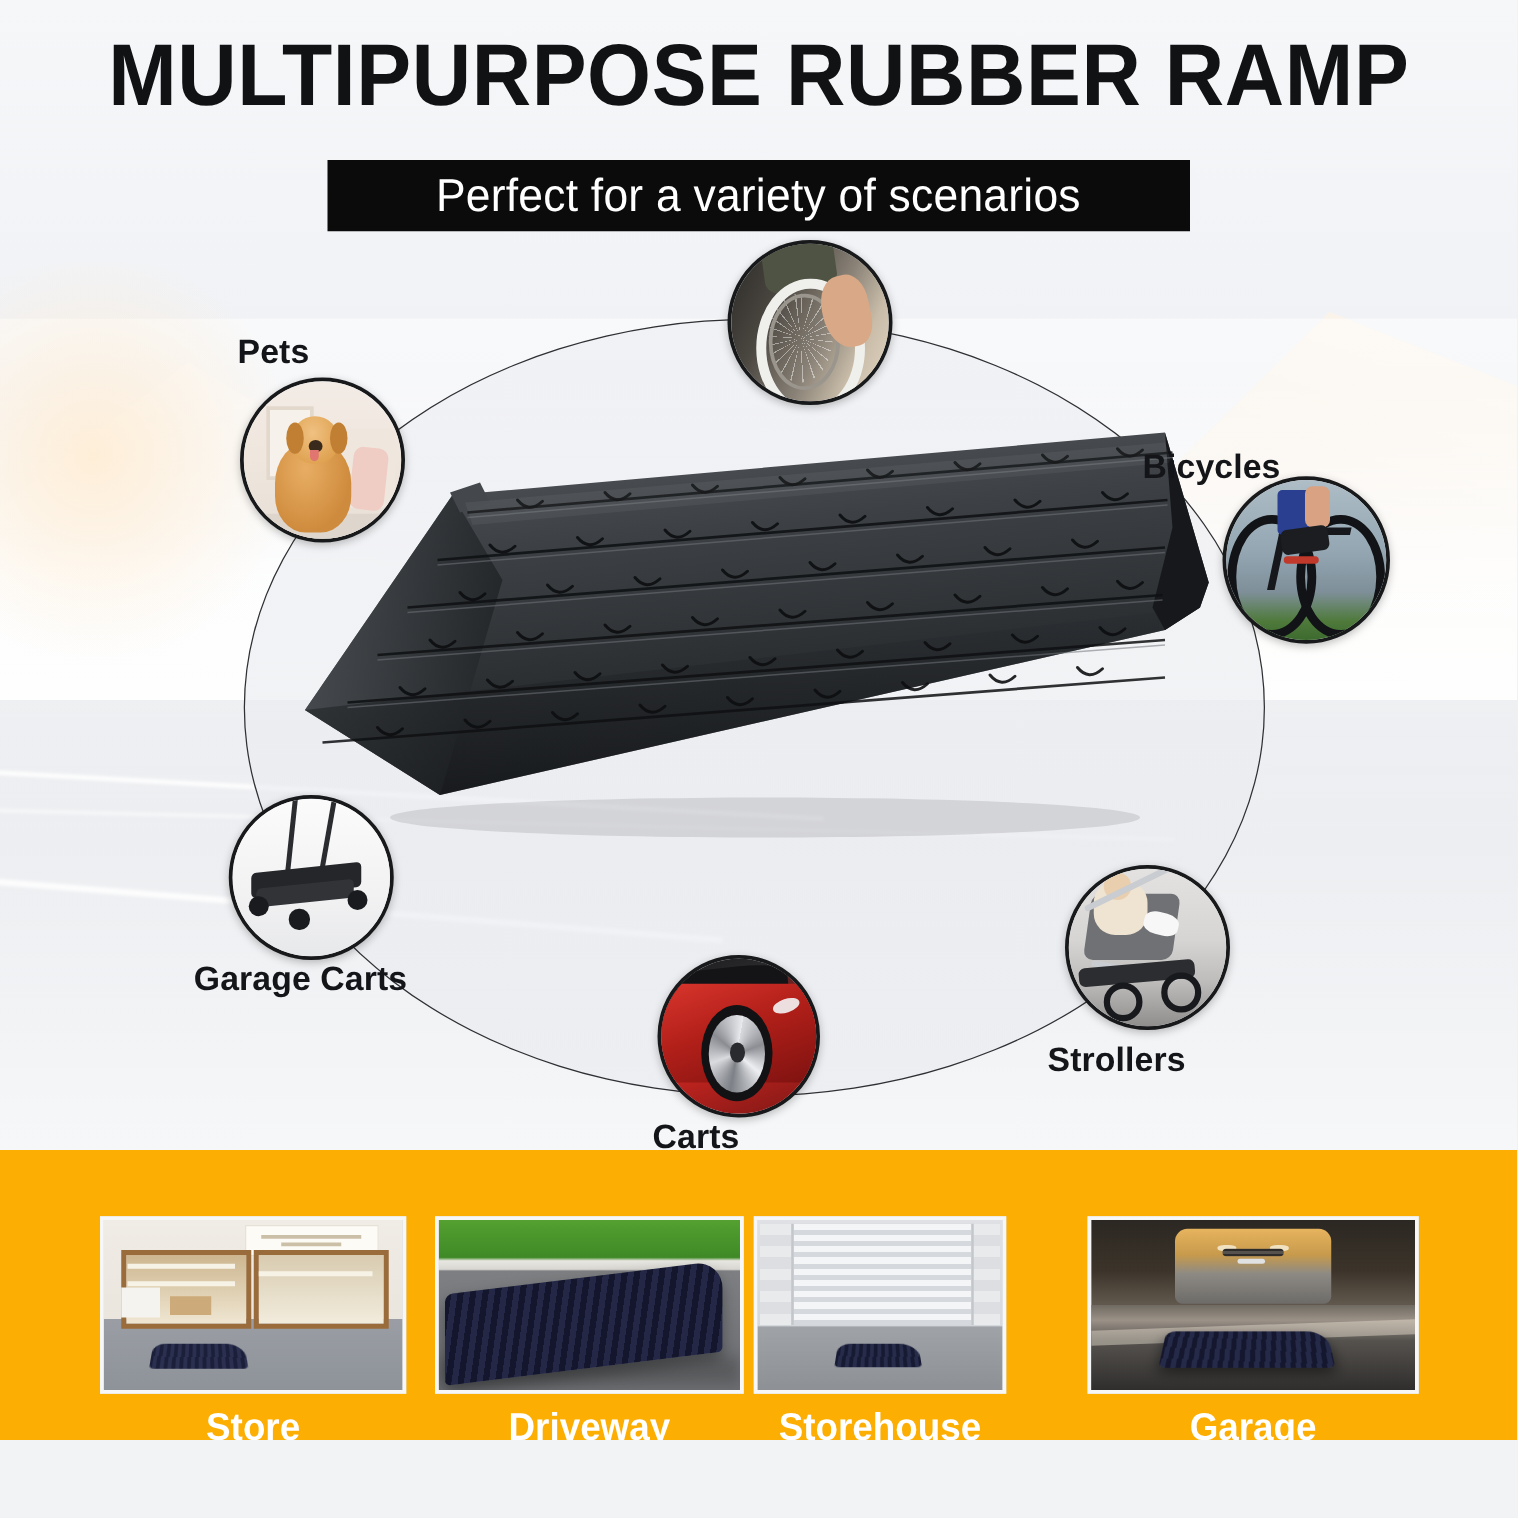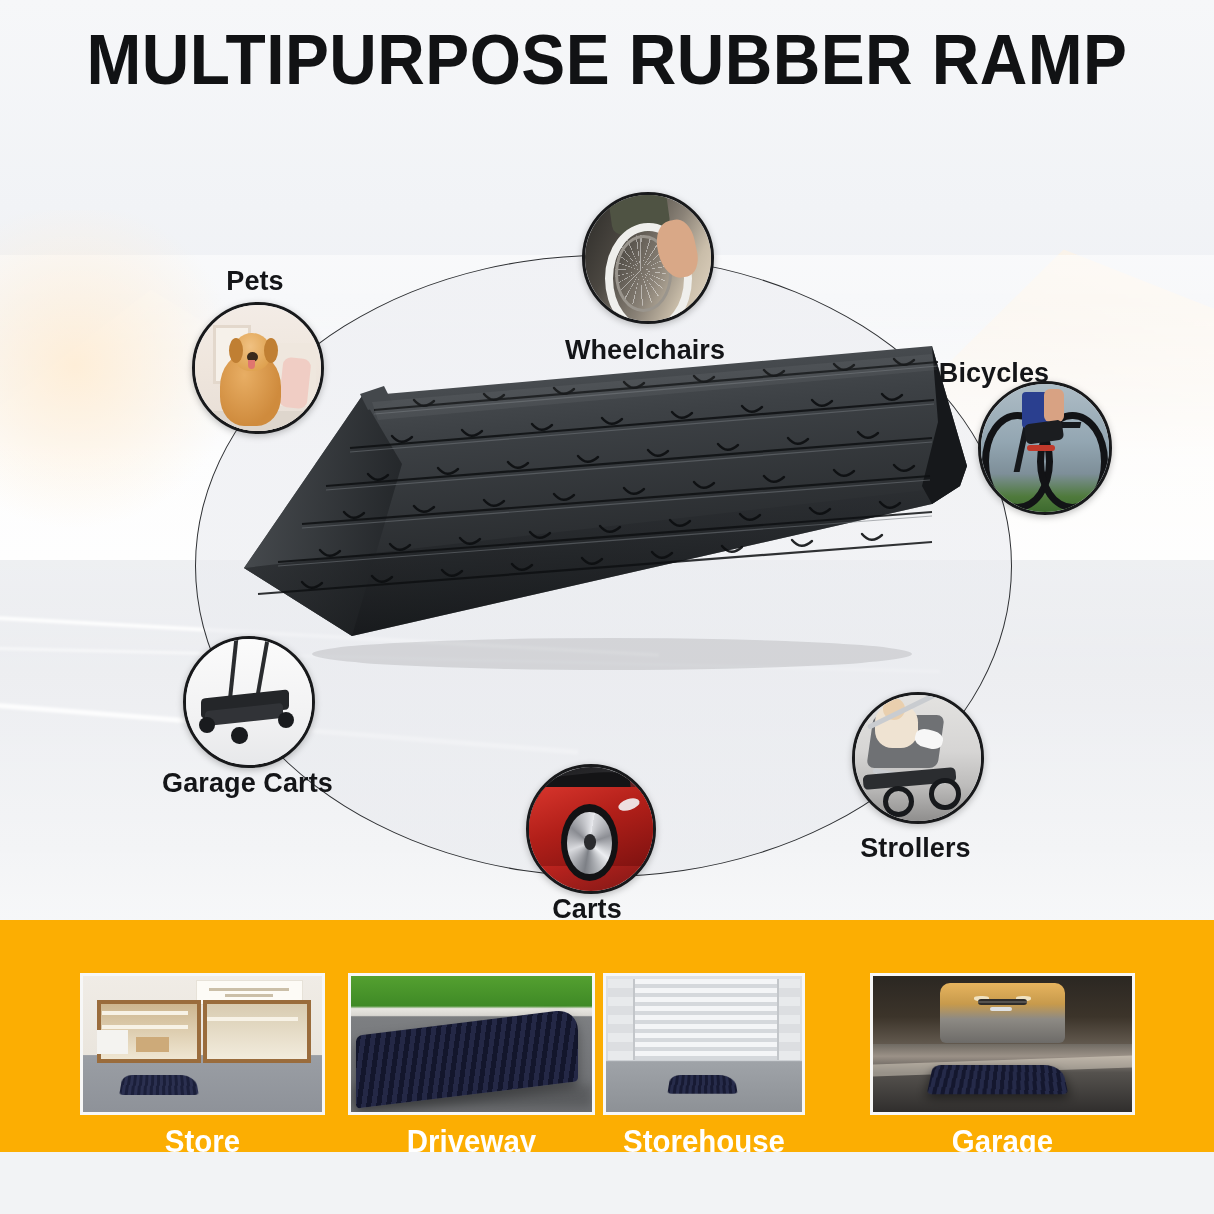--- a/index.html
+++ b/index.html
@@ -56,21 +56,21 @@
 
   
   .ramp{position:absolute;left:232px;top:336px;width:740px;height:340px;}
   .ramp svg{display:block;width:740px;height:340px;}
 
   
   .bubble{position:absolute;border-radius:50%;overflow:hidden;
     border:3px solid #18191b;box-shadow:0 2px 7px rgba(0,0,0,.25);background:#dfe1e5;}
   .bubble .ph{position:absolute;inset:0;}
   .clabel{position:absolute;font-weight:700;color:#141518;white-space:nowrap;
-    text-align:center;font-size:27px;line-height:30px;letter-spacing:.1px;}
+    text-align:left;font-size:27px;line-height:30px;letter-spacing:.1px;}
 
   
   .ph-pets{background:linear-gradient(180deg,#f3ece6 0%,#efe6dd 48%,#e7ded6 100%);}
   .pets-frame{position:absolute;left:14%;top:16%;width:26%;height:42%;border:3px solid #e3d8cc;background:#f6f1ea;}
   .pets-chair{position:absolute;right:4%;top:30%;width:44%;height:50%;background:#efe7de;border-radius:6px 6px 0 0;}
   .pets-blanket{position:absolute;right:10%;top:42%;width:22%;height:40%;background:#f0cdc4;border-radius:8px;transform:rotate(6deg);}
   .dog-body{position:absolute;left:20%;top:38%;width:48%;height:58%;
     background:radial-gradient(ellipse at 40% 30%,#e8ae64,#cf8b3d 70%);border-radius:46% 46% 40% 40%;}
   .dog-head{position:absolute;left:30%;top:22%;width:30%;height:30%;
     background:radial-gradient(ellipse at 45% 35%,#f0c182,#d9973f);border-radius:50% 50% 46% 46%;}
@@ -196,20 +196,23 @@
     <div class="bg-road"></div>
     <div class="bg-line l1"></div>
     <div class="bg-line l2"></div>
     <div class="bg-line l3"></div>
     <div class="bg-shade"></div>
     <div class="bg-glow"></div>
     <div class="bg-toptint"></div>
   </div>
 
   <div class="title">MULTIPURPOSE RUBBER RAMP</div>
+  <div class="sub-wrap">
+    <span>Perfect for a variety of scenarios</span>
+  </div>
 
   <div class="ellipse"></div>
 
   <div class="ramp">
     <svg viewBox="0 0 740 340" xmlns="http://www.w3.org/2000/svg" aria-hidden="true">
       <defs>
         <linearGradient id="rampTop" x1="0" y1="0" x2="0.25" y2="1">
           <stop offset="0" stop-color="#565a5e"></stop>
           <stop offset="0.35" stop-color="#3d4145"></stop>
           <stop offset="0.75" stop-color="#2a2d30"></stop>
@@ -334,21 +337,20 @@
 
   <div class="bubble" style="left:582px;top:192px;width:126px;height:126px;">
     <div class="ph ph-wheel">
       <div class="wheel-leg"></div>
       <div class="wheel-rim"></div>
       <div class="wheel-spokes"></div>
       <div class="wheel-rim2"></div>
       <div class="wheel-hand"></div>
     </div>
   </div>
-  <div class="clabel" style="left:545px;top:335px;width:200px;">Wheelchairs</div>
 
   <div class="bubble" style="left:978px;top:381px;width:128px;height:128px;">
     <div class="ph ph-bike">
       <div class="bk-w a"></div>
       <div class="bk-w b"></div>
       <div class="bk-frame"></div>
       <div class="bk-sock"></div>
       <div class="bk-skin"></div>
       <div class="bk-shoe"></div>
       <div class="bk-red"></div>

